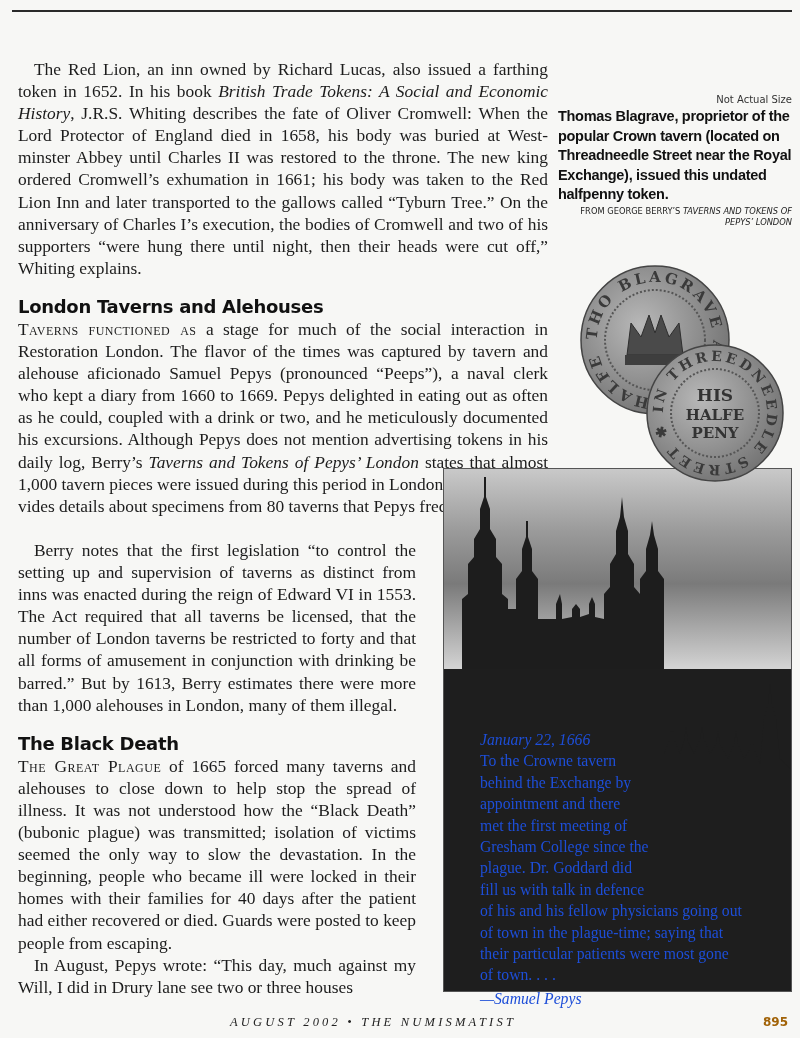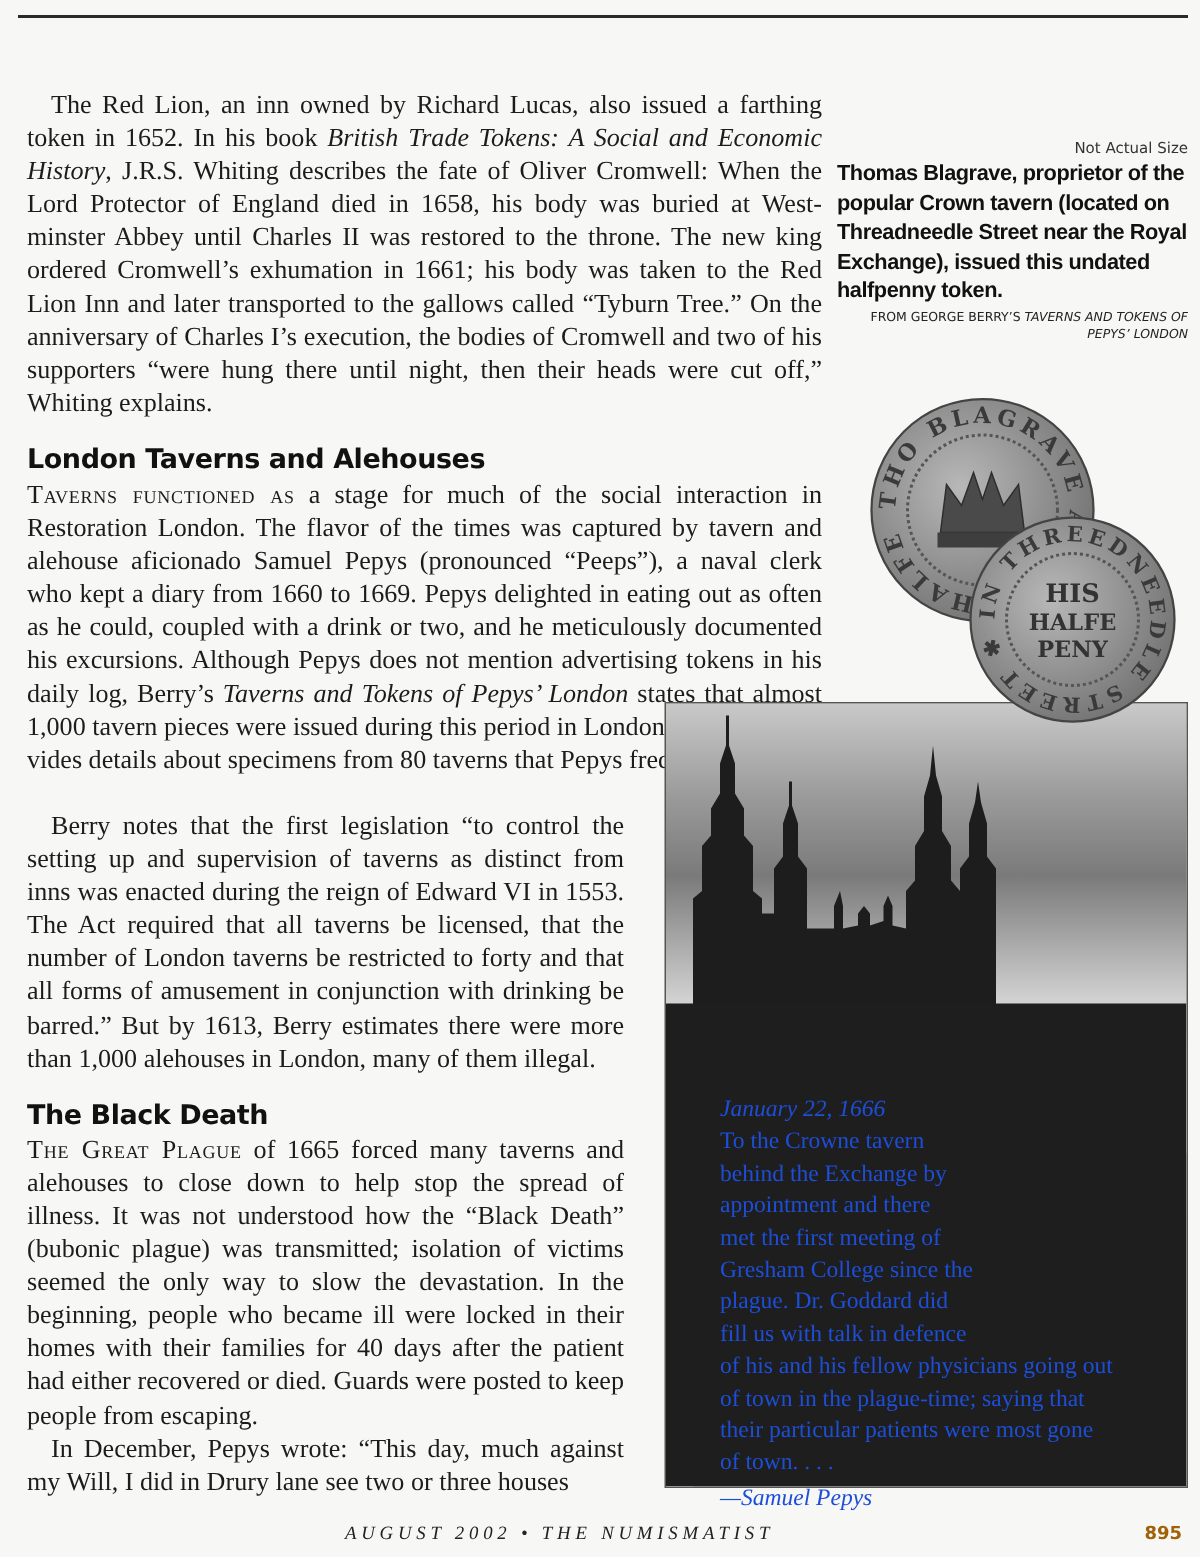--- a/index.html
+++ b/index.html
@@ -43,21 +43,21 @@
   <p><span>The Red Lion, an inn owned by Richard Lucas, also issued a farthing token in 1652. In his book </span><em>British Trade Tokens: A Social and Economic History</em><span>, J.R.S. Whiting describes the fate of Oliver Cromwell: When the Lord Protector of England died in 1658, his body was buried at West­minster Abbey until Charles II was restored to the throne. The new king ordered Cromwell’s exhumation in 1661; his body was taken to the Red Lion Inn and later transported to the gallows called “Tyburn Tree.” On the anniversary of Charles I’s execution, the bodies of Cromwell and two of his supporters “were hung there until night, then their heads were cut off,” Whiting explains.</span></p>
 
   <h2 class="heading" style="margin-top:17px">London Taverns and Alehouses</h2>
   <p class="noindent"><span class="sc">Taverns functioned as</span><span> a stage for much of the social interaction in Restoration London. The flavor of the times was captured by tavern and alehouse aficionado Samuel Pepys (pronounced “Peeps”), a naval clerk who kept a diary from 1660 to 1669. Pepys delighted in eating out as often as he could, coupled with a drink or two, and he meticu­lously documented his excursions. Although Pepys does not mention advertising tokens in his daily log, Berry’s </span><em>Taverns and Tokens of Pepys’ London</em><span> states that almost 1,000 tavern pieces were issued during this period in London alone and pro­vides details about specimens from 80 taverns that Pepys frequented.</span></p>
 </div>
 
 <div class="body-col narrow" style="top:539px">
   <p>Berry notes that the first legislation “to control the setting up and supervision of taverns as distinct from inns was enacted during the reign of Edward VI in 1553. The Act required that all taverns be licensed, that the number of London taverns be restricted to forty and that all forms of amusement in conjunction with drinking be barred.” But by 1613, Berry esti­mates there were more than 1,000 alehouses in Lon­don, many of them illegal.</p>
   <h2 class="heading" style="margin-top:17px">The Black Death</h2>
   <p class="noindent"><span class="sc">The Great Plague</span><span> of 1665 forced many taverns and alehouses to close down to help stop the spread of illness. It was not understood how the “Black Death” (bubonic plague) was transmitted; isolation of victims seemed the only way to slow the devastation. In the beginning, people who became ill were locked in their homes with their families for 40 days after the patient had either recovered or died. Guards were posted to keep people from escaping.</span></p>
-  <p>In December, Pepys wrote: “This day, much against my Will, I did in Drury lane see two or three houses</p>
+  <p>In August, Pepys wrote: “This day, much against my Will, I did in Drury lane see two or three houses</p>
 </div>
 
 <div class="caption-block">
   <div class="not-actual">Not Actual Size</div>
   <div class="caption-text">Thomas Blagrave, proprietor of the popular Crown tavern (located on Threadneedle Street near the Royal Ex­change), issued this undated halfpenny token.</div>
   <div class="caption-credit"><span>FROM GEORGE BERRY’S </span><em>TAVERNS AND TOKENS OF PEPYS’ LONDON</em></div>
 </div>
 
 <div class="photo">
   <svg width="347" height="522" viewBox="0 0 347 522">

